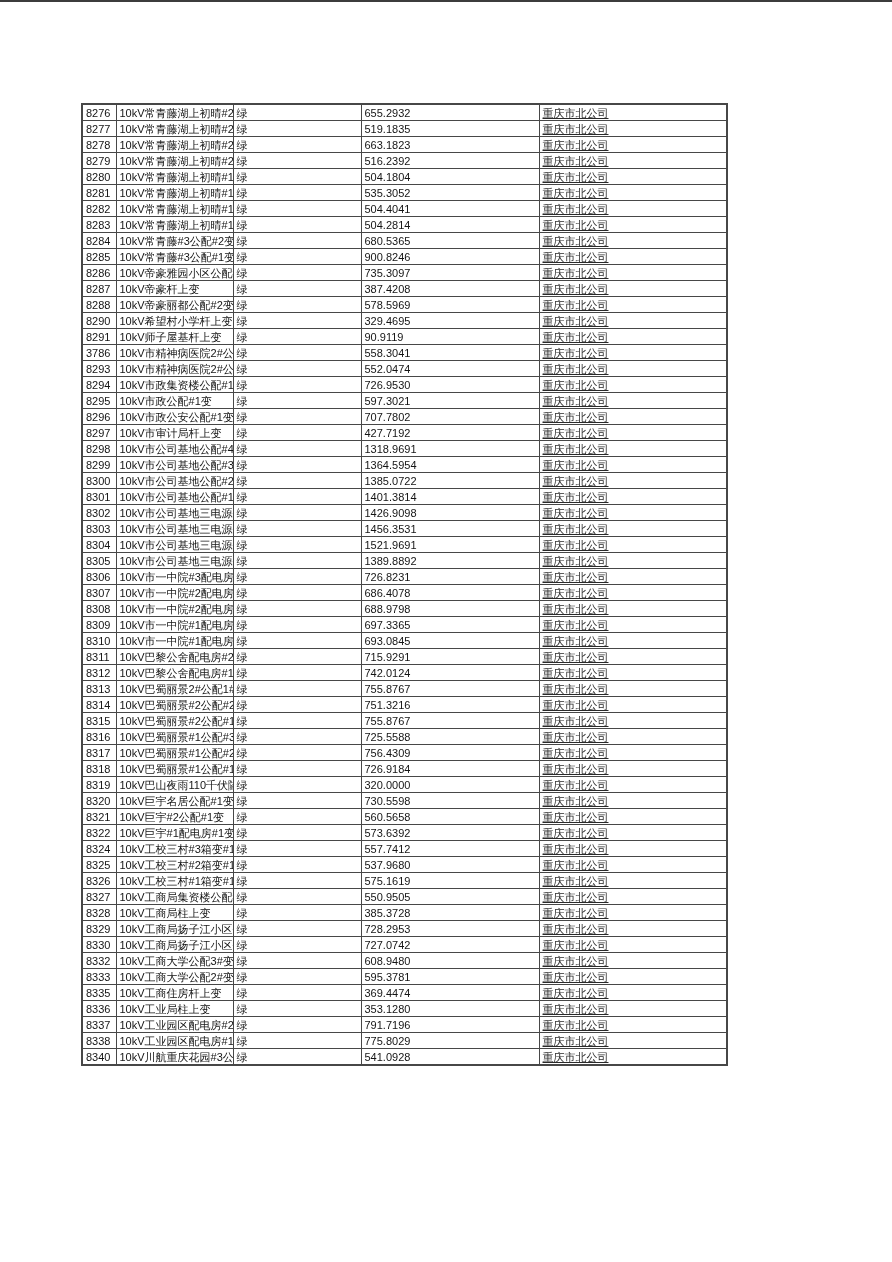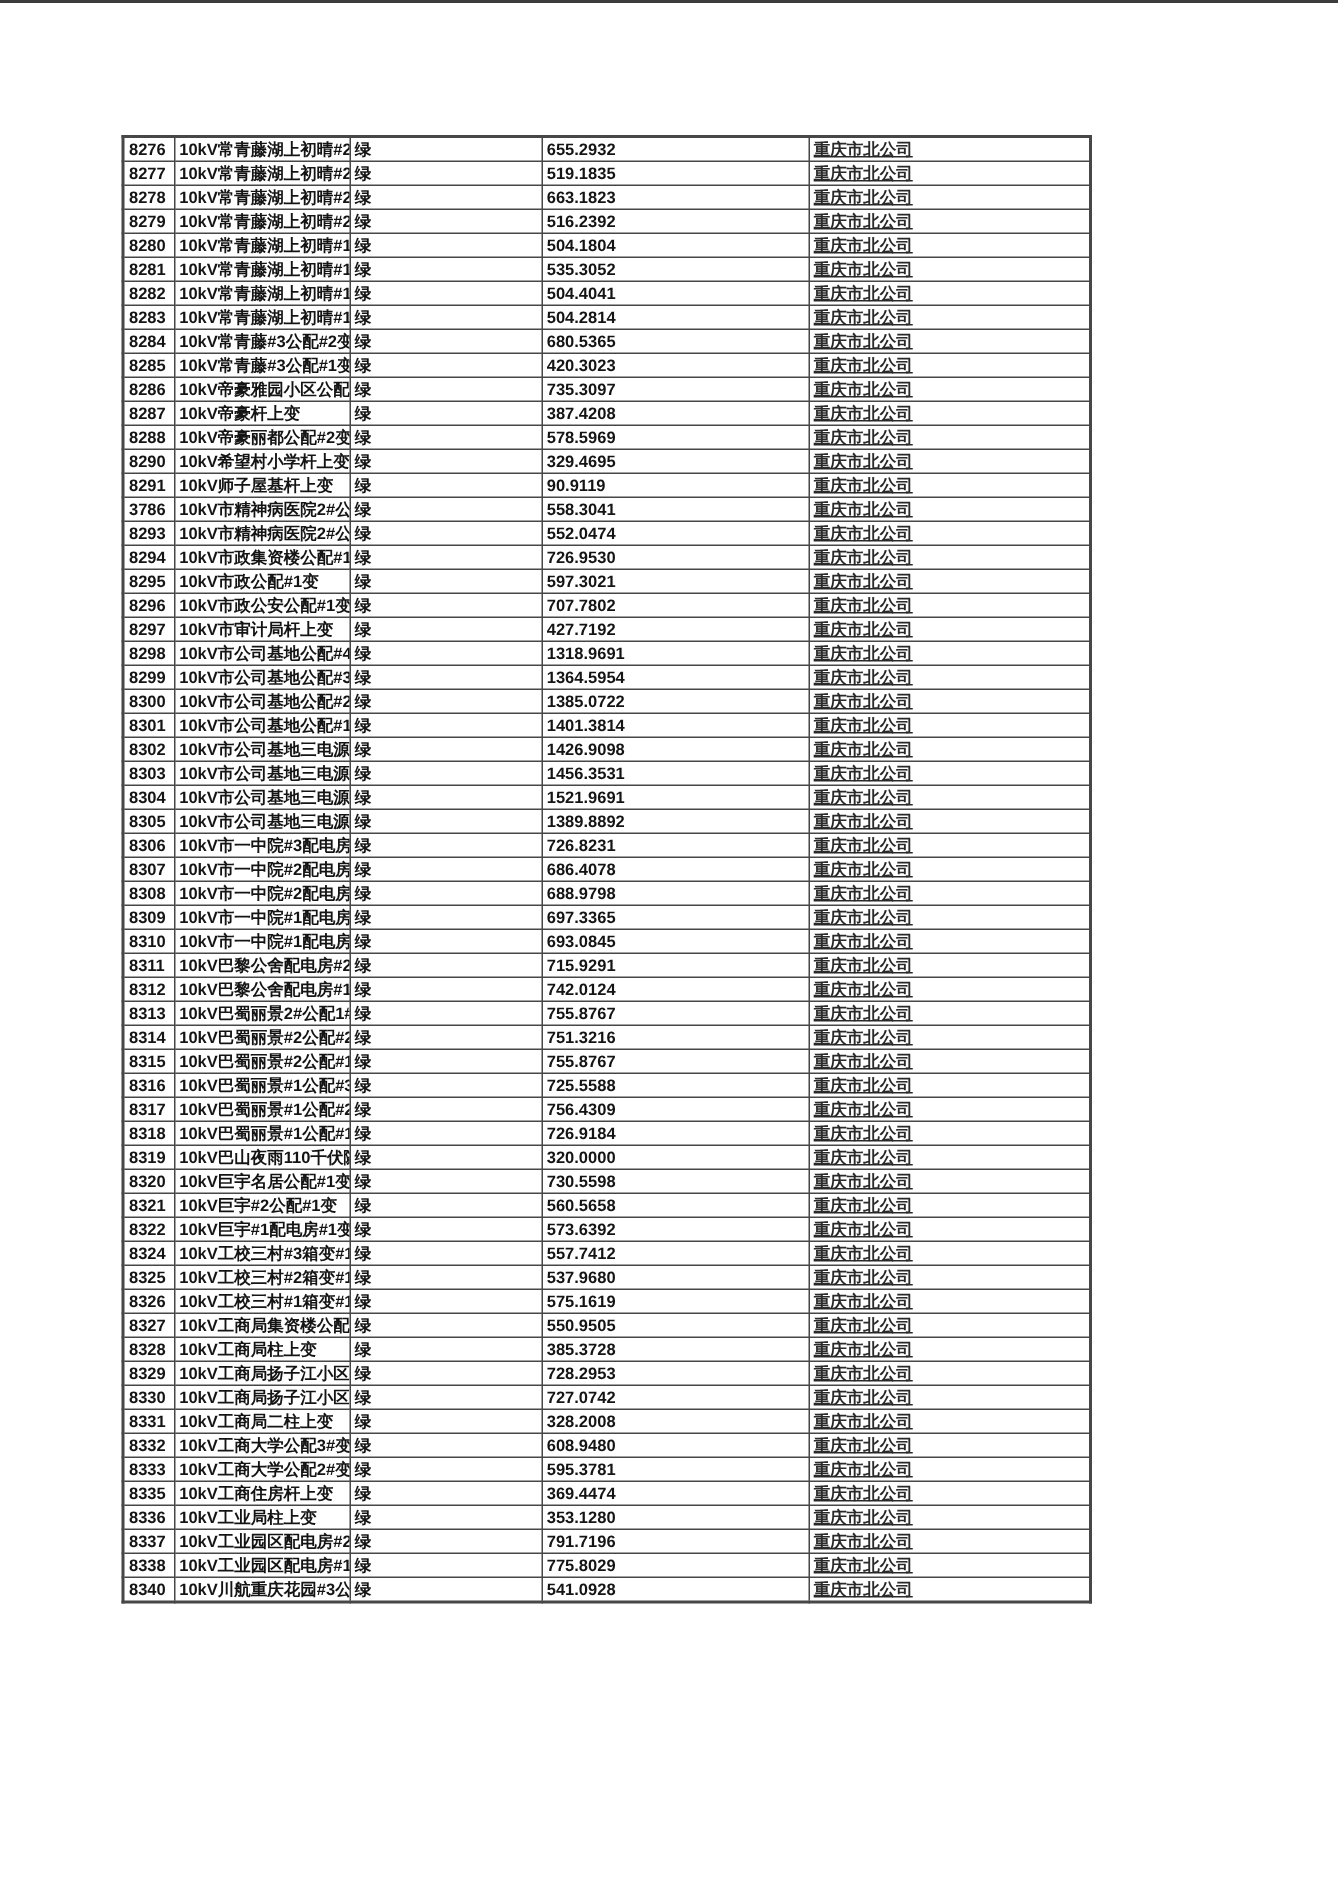--- a/index.html
+++ b/index.html
@@ -14,22 +14,21 @@
   .top-rule {
     position: absolute;
     top: 0; left: 0;
     width: 892px;
     height: 2px;
     background: var(--rule-color, #3c3c3c);
   }
   .table-wrap {
     position: absolute;
     left: 81px;
-    top: 90px;
-    font-weight: bold;
+    top: 103px;
   }
   table.data-grid {
     border-collapse: collapse;
     table-layout: fixed;
     width: 645px;
     border: 2px solid var(--border-color, #474747);
     font-size: 11px;
     color: #141414;
   }
   table.data-grid td {
@@ -127,21 +126,21 @@
           <td class="c-id">8284</td>
           <td class="c-name">10kV常青藤#3公配#2变</td>
           <td class="c-status">绿</td>
           <td class="c-value">680.5365</td>
           <td class="c-company"><span class="company-link">重庆市北公司</span></td>
         </tr>
         <tr>
           <td class="c-id">8285</td>
           <td class="c-name">10kV常青藤#3公配#1变</td>
           <td class="c-status">绿</td>
-          <td class="c-value">420.3023</td>
+          <td class="c-value">900.8246</td>
           <td class="c-company"><span class="company-link">重庆市北公司</span></td>
         </tr>
         <tr>
           <td class="c-id">8286</td>
           <td class="c-name">10kV帝豪雅园小区公配#1</td>
           <td class="c-status">绿</td>
           <td class="c-value">735.3097</td>
           <td class="c-company"><span class="company-link">重庆市北公司</span></td>
         </tr>
         <tr>
@@ -429,27 +428,20 @@
           <td class="c-name">10kV工商局扬子江小区公</td>
           <td class="c-status">绿</td>
           <td class="c-value">728.2953</td>
           <td class="c-company"><span class="company-link">重庆市北公司</span></td>
         </tr>
         <tr>
           <td class="c-id">8330</td>
           <td class="c-name">10kV工商局扬子江小区公</td>
           <td class="c-status">绿</td>
           <td class="c-value">727.0742</td>
-          <td class="c-company"><span class="company-link">重庆市北公司</span></td>
-        </tr>
-        <tr>
-          <td class="c-id">8331</td>
-          <td class="c-name">10kV工商局二柱上变</td>
-          <td class="c-status">绿</td>
-          <td class="c-value">328.2008</td>
           <td class="c-company"><span class="company-link">重庆市北公司</span></td>
         </tr>
         <tr>
           <td class="c-id">8332</td>
           <td class="c-name">10kV工商大学公配3#变</td>
           <td class="c-status">绿</td>
           <td class="c-value">608.9480</td>
           <td class="c-company"><span class="company-link">重庆市北公司</span></td>
         </tr>
         <tr>

